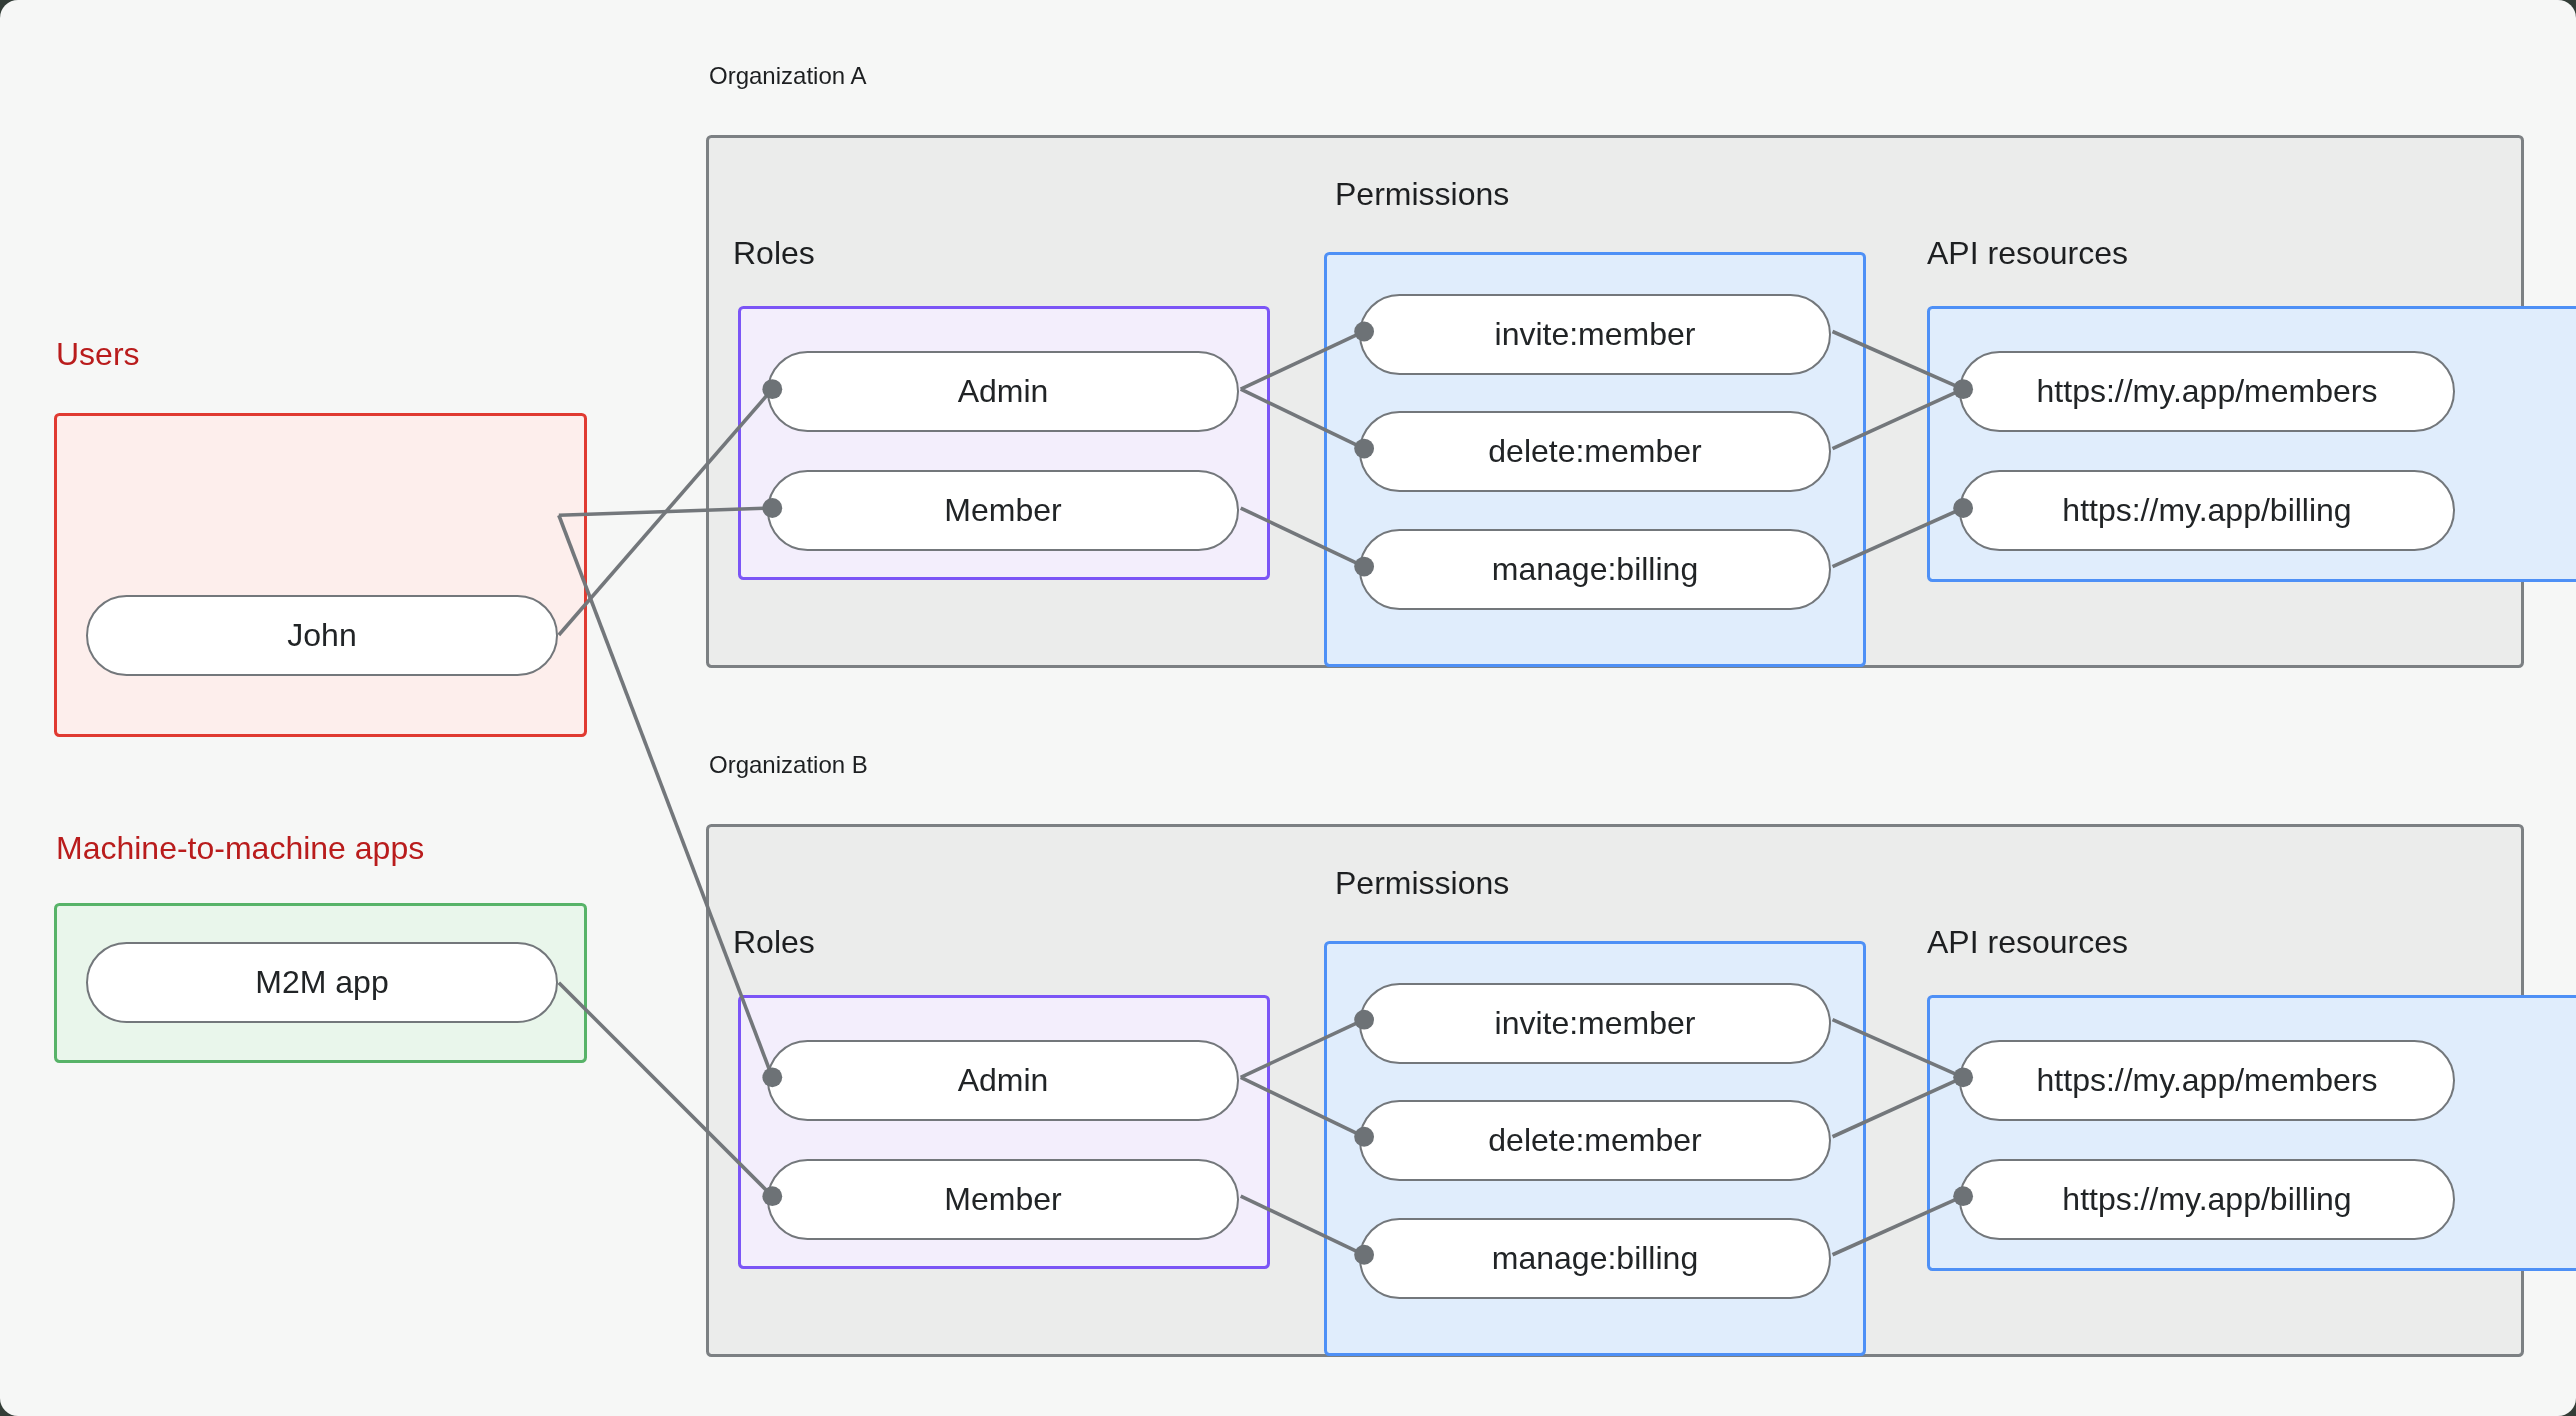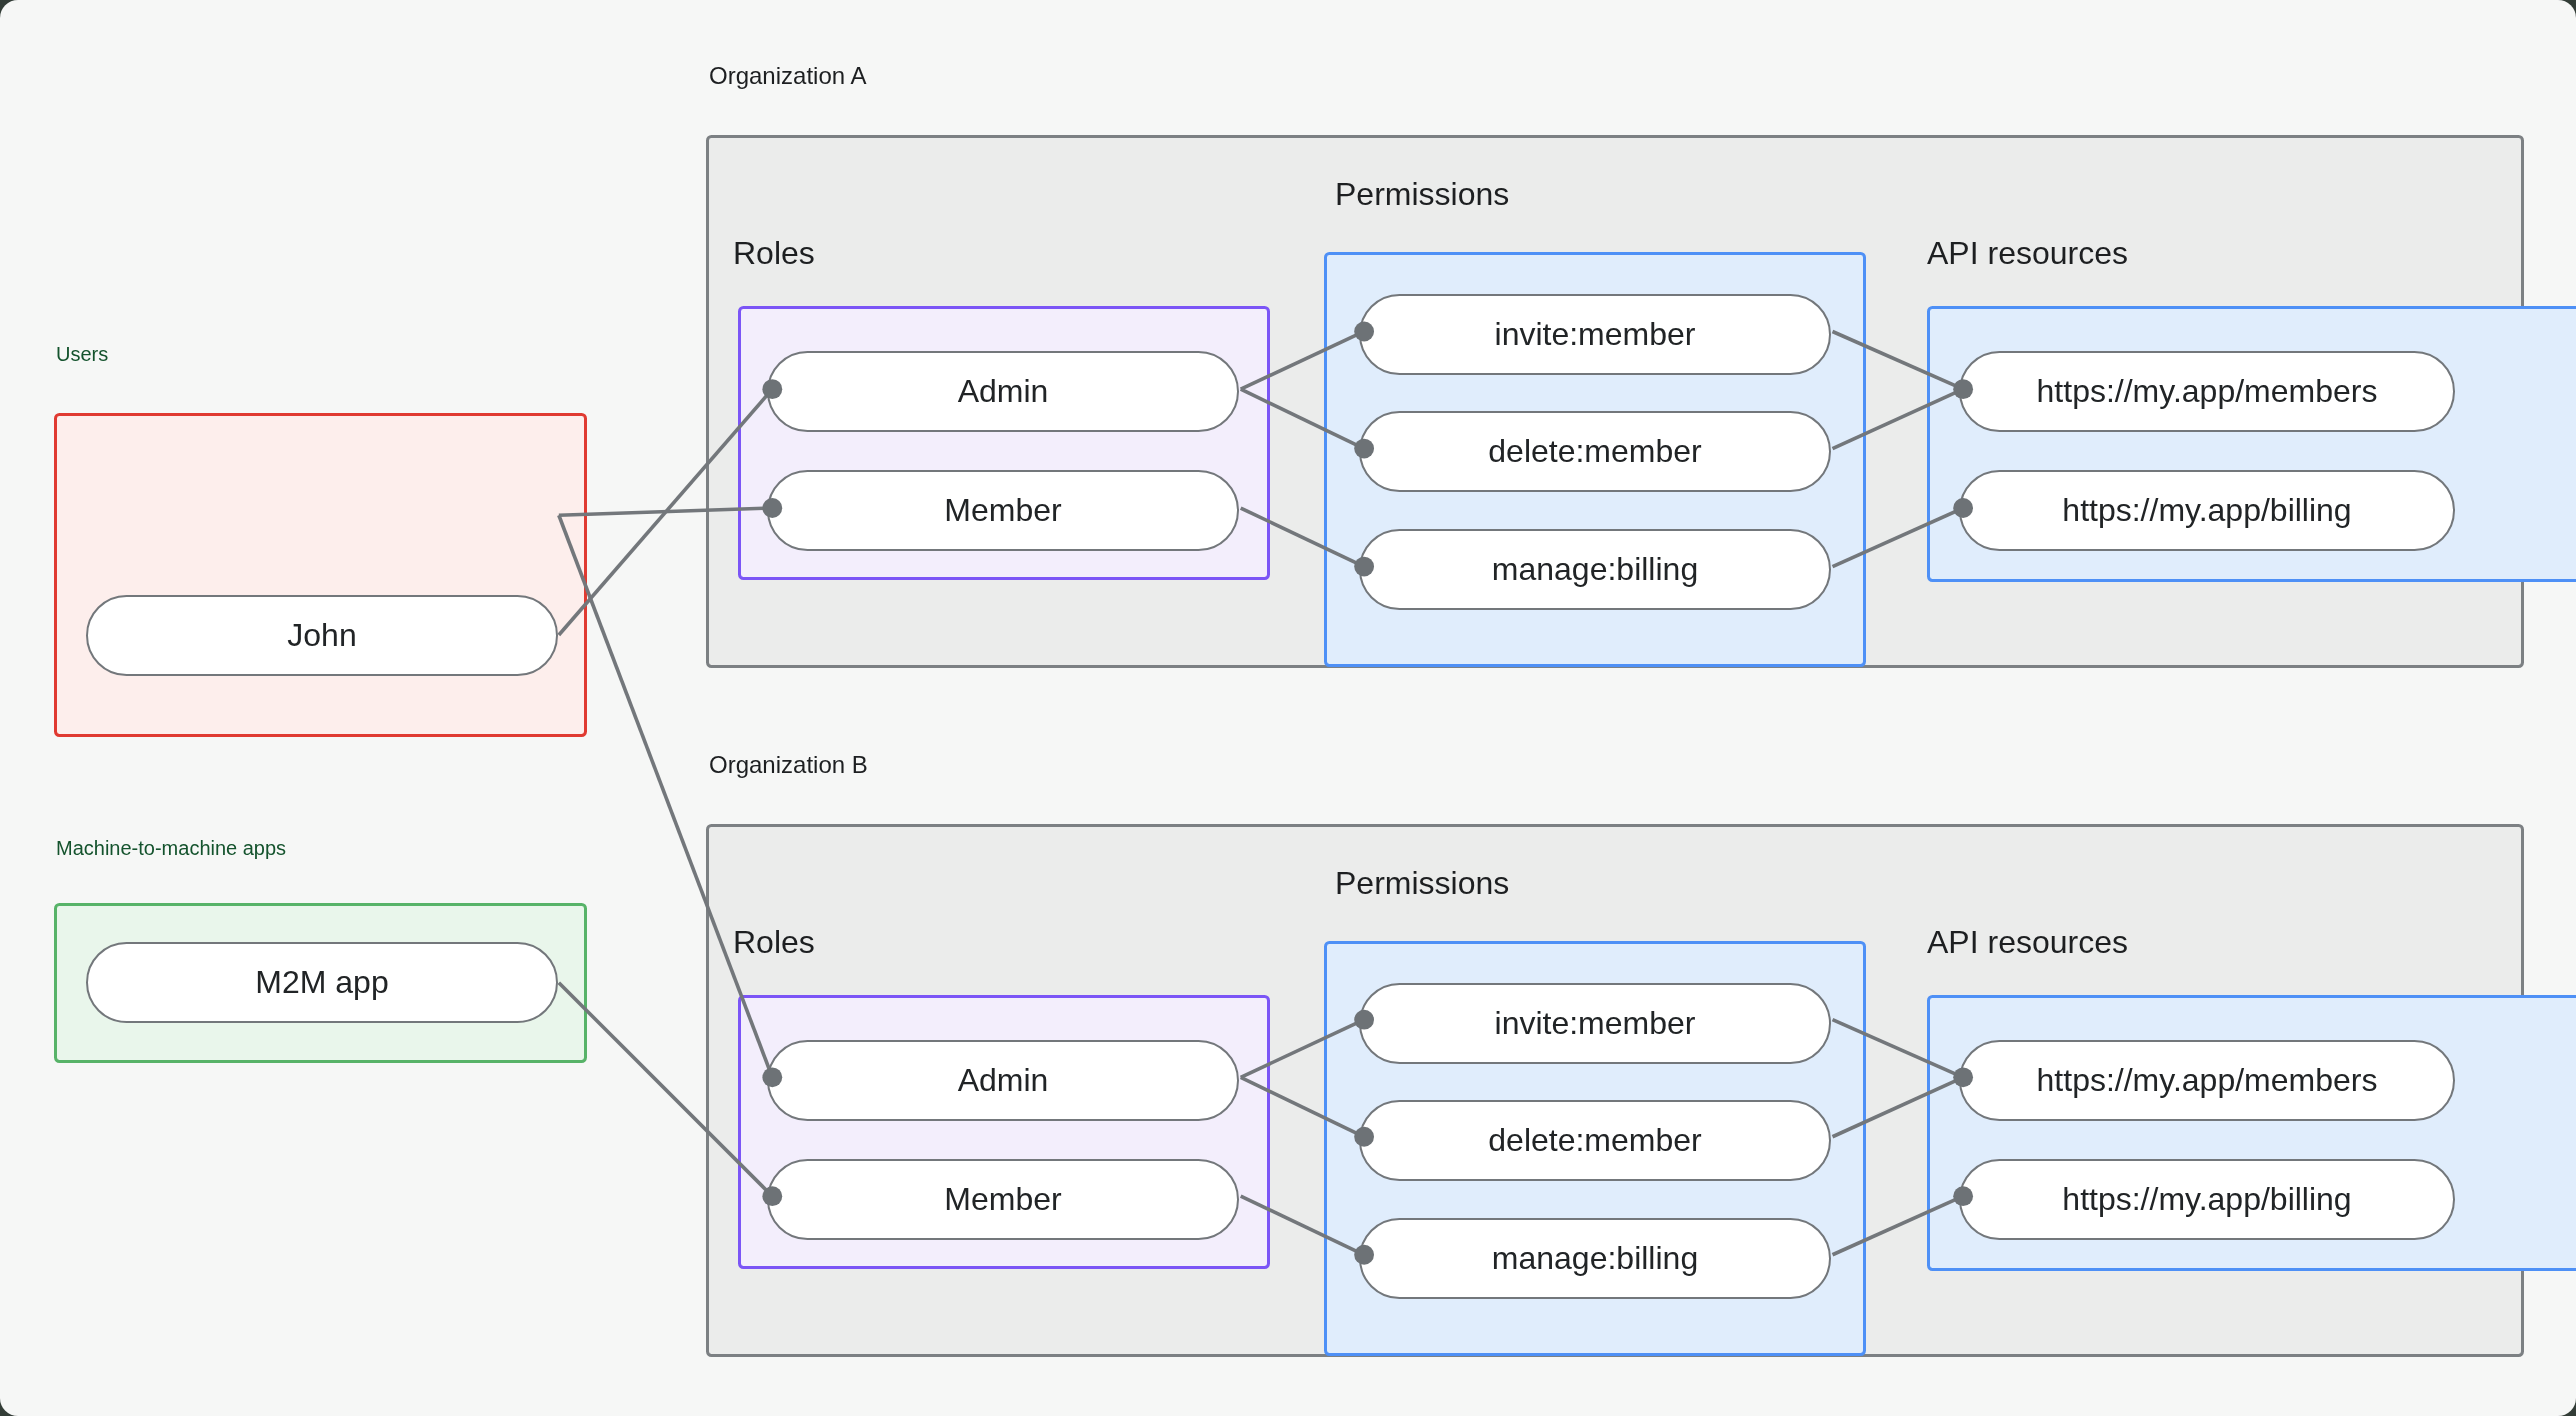--- a/index.html
+++ b/index.html
@@ -1,20 +1,20 @@
 <!DOCTYPE html>
 <html style="font-size:14.4px"><head>
 <meta charset="utf-8">
 <style>
   html,body{margin:0;padding:0;background:#333d37;font-family:"Liberation Sans",sans-serif;}
   #canvas{
     position:relative;width:2576px;height:1416px;background:#f6f7f6;
     border-radius:18px;overflow:hidden;color:#212426;
   }
-  .grp-label{position:absolute;font-size:20px;line-height:38px;color:#14532d;white-space:nowrap;}
+  .grp-label{position:absolute;font-size:32px;line-height:38px;color:#b91c1c;white-space:nowrap;}
   .box{position:absolute;border-radius:5.4px;box-sizing:border-box;}
   .users-box{left:54px;top:413px;width:533px;height:324px;background:#fdeeec;border:3.6px solid #e03a31;}
   .m2m-box{left:54px;top:903px;width:533px;height:160px;background:#e9f6eb;border:3.6px solid #57b368;}
   .org{position:absolute;left:706px;width:1818px;height:533px;background:#ebeceb;border:3.6px solid #7c8083;border-radius:5.4px;box-sizing:border-box;}
   #org-a{top:135px;} #org-b{top:824px;}
   .org .org-title{position:absolute;left:0px;top:-76px;font-size:24px;color:#1d1f21;white-space:nowrap;}
   .org .roles-label{left:24px;top:97px;}
   .org .perm-label{left:626px;top:38px;}
   .org .api-label{left:1218px;top:97px;}
   .org .inner-label{position:absolute;font-size:32px;color:#1d1f21;white-space:nowrap;}

